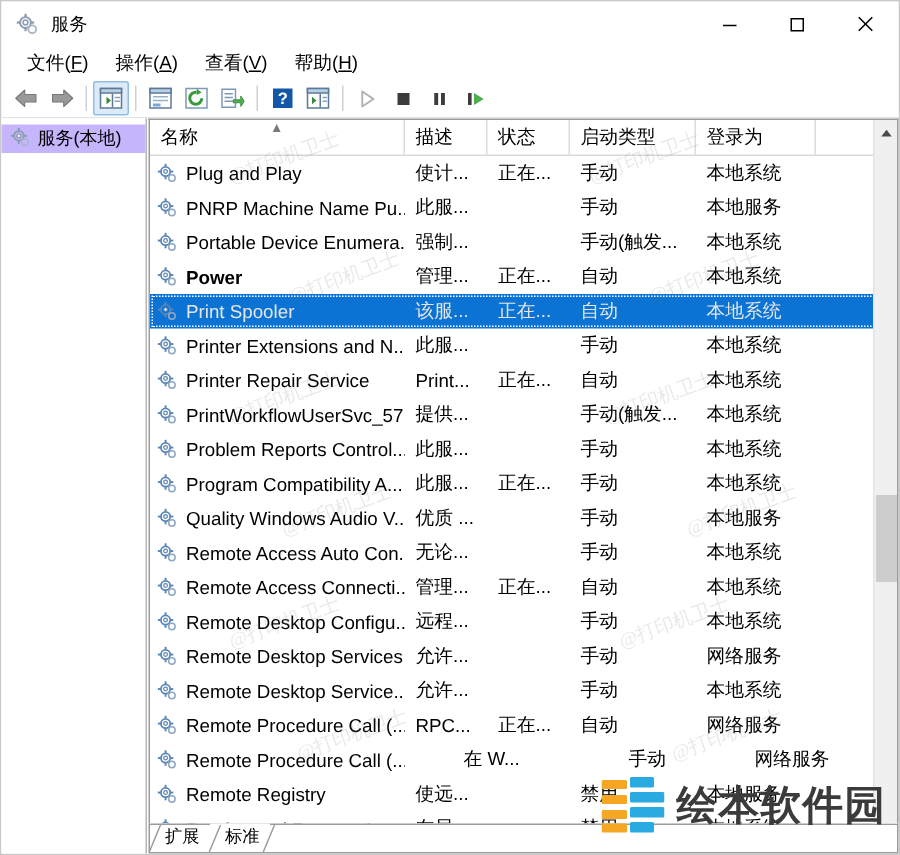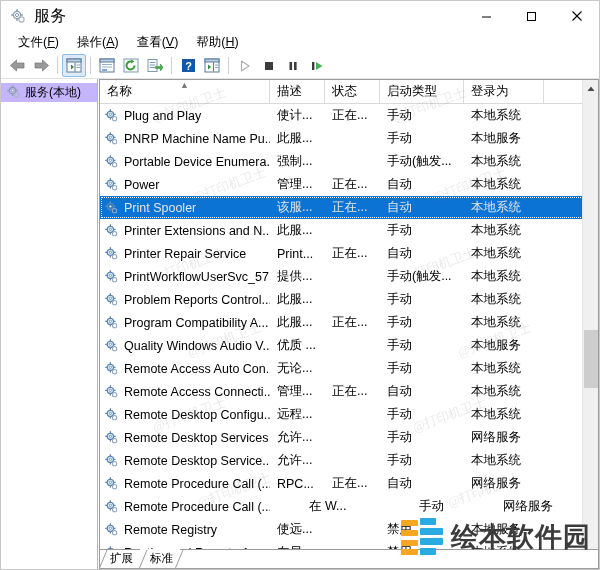--- a/index.html
+++ b/index.html
@@ -19,21 +19,21 @@
 
   
   .titlebar {
     height: 30px; flex: 0 0 30px;
     background: #ffffff;
     display: flex; align-items: center;
     position: relative;
   }
   .title-icon { margin-left: 9px; width: 16px; height: 16px; }
   .title-text {
-    margin-left: 8px; font-size: 16px; color: #000;
+    margin-left: 8px; font-size: 12px; color: #000;
     letter-spacing: .3px;
   }
   .win-buttons { position: absolute; right: 0; top: 0; display: flex; height: 30px; }
   .win-btn {
     width: 45px; height: 30px;
     display: flex; align-items: center; justify-content: center;
     color: #000; font-size: 12px; background: transparent;
   }
   .win-btn svg { display: block; }
 
@@ -449,21 +449,21 @@
 </svg></span>
                 <span>Portable Device Enumera...</span>
               </div>
               <div class="cell" style="width: 55px;">强制...</div>
               <div class="cell" style="width: 55px;"></div>
               <div class="cell" style="width: 84px;">手动(触发...</div>
               <div class="cell" style="width: 80px;">本地系统</div>
               <div class="cell" style="flex: 1 1 auto;"></div>
             </div>
             <div class="row">
-              <div class="cell name" style="width: 170px;">
+              <div class="cell name" style="width: 170px; font-weight: bold;">
                 <span class="gear"><svg viewBox="0 0 16 16" width="15" height="15">
   <circle cx="6.8" cy="6.8" r="3.3" fill="none" stroke="#5b86b5" stroke-width="1.3"></circle>
   <circle cx="6.8" cy="6.8" r="1.3" fill="#ffffff" stroke="#5b86b5" stroke-width=".9"></circle>
   <g fill="#5b86b5">
     <rect x="6.1" y="1.3" width="1.4" height="2"></rect>
     <rect x="6.1" y="10.3" width="1.4" height="2"></rect>
     <rect x="1.3" y="6.1" width="2" height="1.4"></rect>
     <rect x="10.3" y="6.1" width="2" height="1.4"></rect>
   </g>
   <circle cx="11.3" cy="11.4" r="2.3" fill="none" stroke="#8fa8c4" stroke-width="1.1"></circle>

